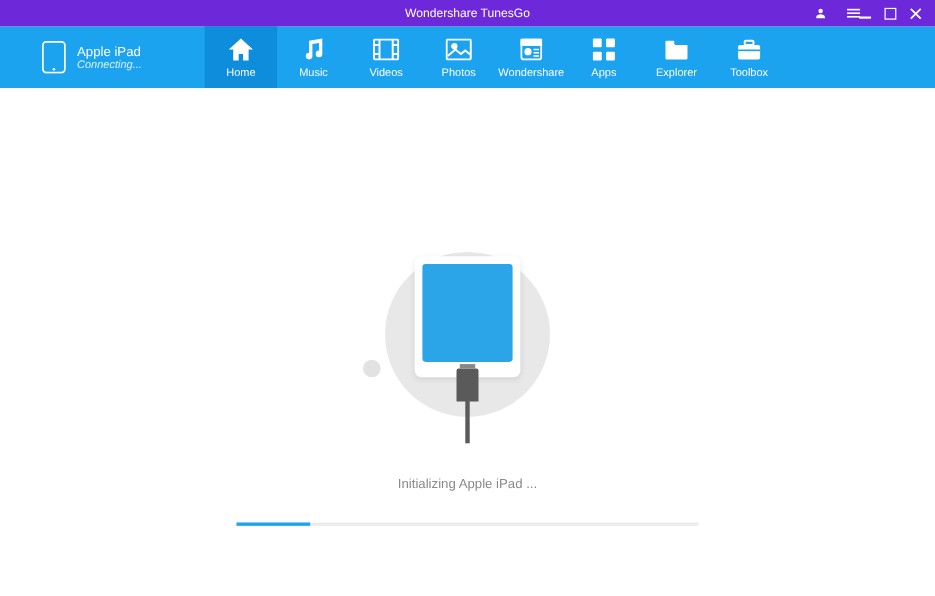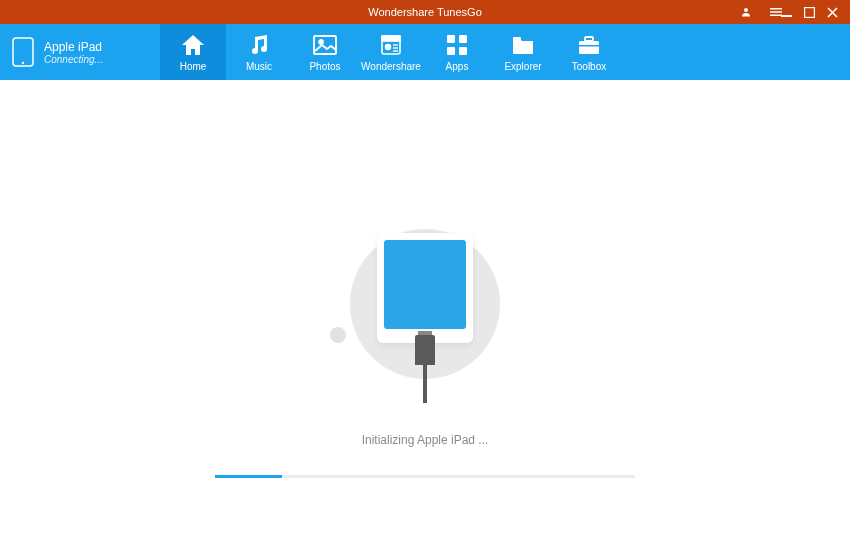--- a/index.html
+++ b/index.html
@@ -1,36 +1,37 @@
 <!DOCTYPE html>
 <html><head>
   <meta charset="utf-8">
   <style>
     * { margin: 0; padding: 0; box-sizing: border-box; font-family: -apple-system, "Segoe UI", Arial, sans-serif; }
     body { width: 850px; height: 542px; background: #fff; overflow: hidden; }
     
     .titlebar {
       height: 24px;
-      background: #c2410c;
+      background: #6d28d9;
       display: flex;
       align-items: center;
       justify-content: center;
       position: relative;
       text-align: right;
     }
     .titlebar-title { color: #fff; font-size: 11px; font-weight: 500; }
     .titlebar-controls { position: absolute; right: 8px; display: flex; gap: 4px; align-items: center; }
     .titlebar-left { position: absolute; right: 64px; display: flex; gap: 10px; align-items: center; }
     .tc-btn { color: #fff; font-size: 13px; line-height: 1; cursor: pointer; padding: 2px 4px; display: flex; align-items: center; }
     
     .header {
       height: 56px;
       background: #1ba3ef;
       display: flex;
       align-items: stretch;
+      padding-left: 26px;
     }
     .device-panel {
       width: 160px;
       display: flex;
       align-items: center;
       padding: 0 12px;
       gap: 10px;
       color: #fff;
     }
     .device-icon { width: 22px; height: 30px; }
@@ -192,20 +193,34 @@
       </span>
       <span class="nav-label">Home</span>
     </div>
     <div class="nav-item">
       <span class="nav-icon">
         <svg width="22" height="22" viewBox="0 0 22 22" fill="#fff">
             <path d="M7 3 L19 1 V15 A3 3 0 1 1 16 12 V5 L10 6 V17 A3 3 0 1 1 7 14 Z"></path>
           </svg>
       </span>
       <span class="nav-label">Music</span>
+    </div>
+    <div class="nav-item">
+      <span class="nav-icon">
+        <svg width="24" height="20" viewBox="0 0 24 20" fill="none" stroke="#fff" stroke-width="1.8">
+            <rect x="1" y="1" width="22" height="18" rx="1"></rect>
+            <line x1="6" y1="1" x2="6" y2="19"></line>
+            <line x1="18" y1="1" x2="18" y2="19"></line>
+            <line x1="1" y1="6" x2="6" y2="6"></line>
+            <line x1="1" y1="14" x2="6" y2="14"></line>
+            <line x1="18" y1="6" x2="23" y2="6"></line>
+            <line x1="18" y1="14" x2="23" y2="14"></line>
+          </svg>
+      </span>
+      <span class="nav-label">Videos</span>
     </div>
     <div class="nav-item">
       <span class="nav-icon">
         <svg width="24" height="20" viewBox="0 0 24 20" fill="none" stroke="#fff" stroke-width="1.8">
             <rect x="1" y="1" width="22" height="18" rx="1"></rect>
             <circle cx="8" cy="7" r="2" fill="#fff"></circle>
             <path d="M2 16 L9 10 L14 14 L18 11 L23 15"></path>
           </svg>
       </span>
       <span class="nav-label">Photos</span>

